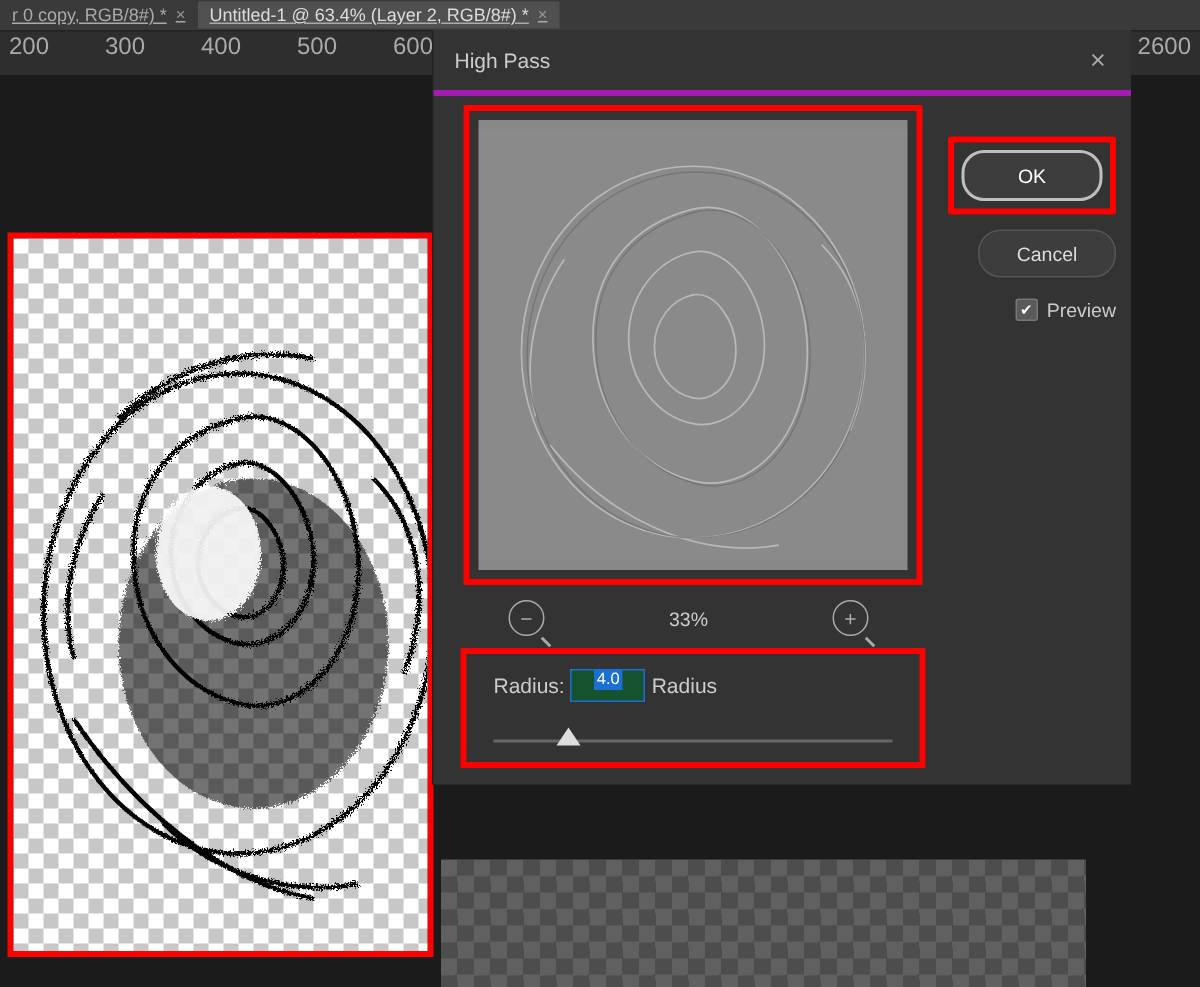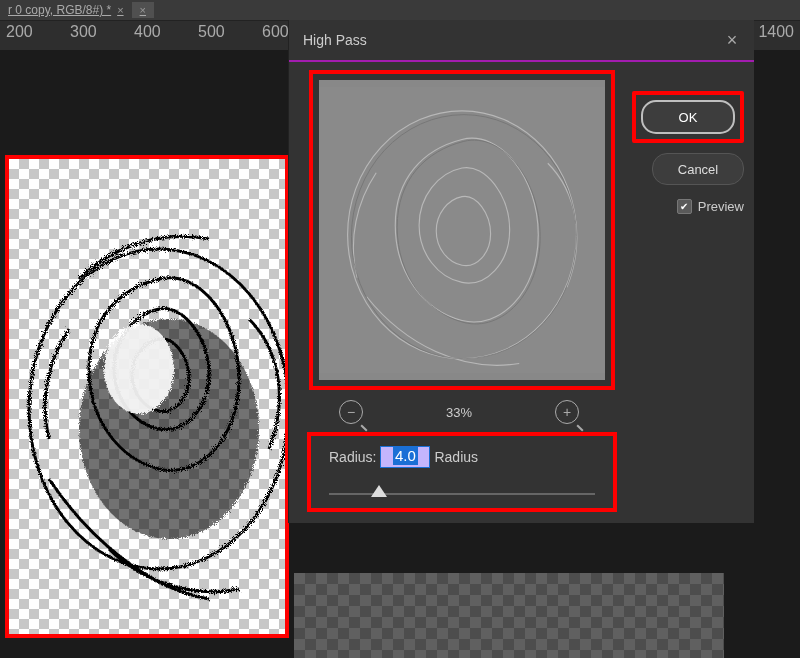--- a/index.html
+++ b/index.html
@@ -15,69 +15,70 @@
   
   .canvaswrap{position:absolute;left:0;right:0;top:50px;bottom:0;background:#1b1b1b;}
   .hl-canvas{position:absolute;left:5px;top:105px;width:284px;height:483px;border:4px solid #ff0000;box-sizing:border-box;}
   .checker{position:absolute;inset:0;
     background:repeating-conic-gradient(#c7c7c7 0 25%, #fff 0 50%);
     background-size:20px 20px;}
   
   .rose-sketch{position:absolute;inset:0;display:block;}
   
   .dialog{position:absolute;left:288px;top:20px;width:465px;height:503px;background:#333;border-left:1px solid #222;}
-  .titlebar{height:40px;display:flex;align-items:center;padding:0 14px;border-bottom:2px solid #a21caf;color:#ccc;font-size:14px;}
+  .titlebar{height:40px;display:flex;align-items:center;padding:0 14px;border-bottom:4px solid #a21caf;color:#ccc;font-size:14px;}
   .titlebar .title{flex:1;}
   .close-x{width:16px;color:#aaa;font-size:18px;text-align:center;}
   .rightcol{position:absolute;right:10px;top:55px;width:106px;display:flex;flex-direction:column;gap:10px;align-items:flex-end;margin-top:16px;}
   .btn{width:90px;height:30px;border-radius:15px;background:#3d3d3d;border:1px solid #555;color:#ddd;font-size:13px;display:flex;align-items:center;justify-content:center;}
   .btn.primary{border:2px solid #bfbfbf;color:#fff;}
   .hl-ok{padding:5px;border:4px solid #ff0000;border-radius:2px;}
   .chk-row{display:flex;align-items:center;gap:6px;color:#ccc;font-size:13px;margin-top:4px;}
   .chk{width:13px;height:13px;background:#5a5a5a;border:1px solid #777;display:flex;align-items:center;justify-content:center;color:#fff;font-size:10px;border-radius:2px;}
   
   .hl-preview{position:absolute;left:20px;top:50px;width:306px;height:320px;border:4px solid #ff0000;box-sizing:border-box;padding:6px;}
   .preview-inner{width:100%;height:100%;background:#888;position:relative;overflow:hidden;}
   .zoomrow{position:absolute;left:50px;top:378px;width:240px;height:28px;display:flex;align-items:center;justify-content:space-between;color:#ccc;font-size:13px;}
   .zoomicon{width:22px;height:22px;border:1.5px solid #aaa;border-radius:50%;position:relative;display:flex;align-items:center;justify-content:center;color:#aaa;font-size:14px;}
   .zoomicon::after{content:"";position:absolute;right:-6px;bottom:-6px;width:8px;height:2px;background:#aaa;transform:rotate(45deg);}
   
   .hl-radius{position:absolute;left:18px;top:412px;width:310px;height:80px;border:4px solid #ff0000;box-sizing:border-box;padding:10px 18px;}
   .radrow{display:flex;align-items:center;gap:4px;color:#ccc;font-size:14px;}
-  .radinput{width:48px;height:20px;border:1px solid #1a6fd6;background:#c4b5fd;color:#fff;font-size:15px;text-align:center;}
+  .radinput{width:48px;height:20px;border:1px solid #1a6fd6;background:#14532d;color:#fff;font-size:11px;text-align:center;}
   .radinput span{background:#1a6fd6;color:#fff;padding:1px 2px;}
   .slider{position:relative;height:24px;margin-top:14px;}
   .track{position:absolute;left:0;right:0;top:11px;height:2px;background:#666;}
   .thumb{position:absolute;top:3px;left:42px;width:0;height:0;border-left:8px solid transparent;border-right:8px solid transparent;border-bottom:12px solid #ddd;}
   
   .minichk{position:absolute;left:294px;top:523px;width:430px;height:135px;
     background:repeating-conic-gradient(#4d4d4d 0 25%, #606060 0 50%);
     background-size:22px 22px;}
 </style>
 </head>
 <body>
 <div id="stage">
 
 <div class="tabbar">
   <div class="tab">
     <span>r 0 copy, RGB/8#) *</span>
     <span class="x">×</span>
   </div>
   <div class="tab active">
+    <span>Untitled-1 @ 63.4% (Layer 2, RGB/8#) *</span>
     <span class="x">×</span>
   </div>
 </div>
 
 <div class="ruler">
   <span class="num" style="left:6px">200</span>
   <span class="num" style="left:70px">300</span>
   <span class="num" style="left:134px">400</span>
   <span class="num" style="left:198px">500</span>
   <span class="num" style="left:262px">600</span>
-  <span class="num" style="right:6px">1400</span>
+  <span class="num" style="right:6px">2600</span>
 </div>
 
 <div class="canvaswrap">
   <div class="minichk"></div>
 
   <div class="hl-canvas">
     <div class="checker"></div>
     <svg class="rose-sketch" viewBox="0 0 276 475">
       <defs>
         <filter id="n1">

